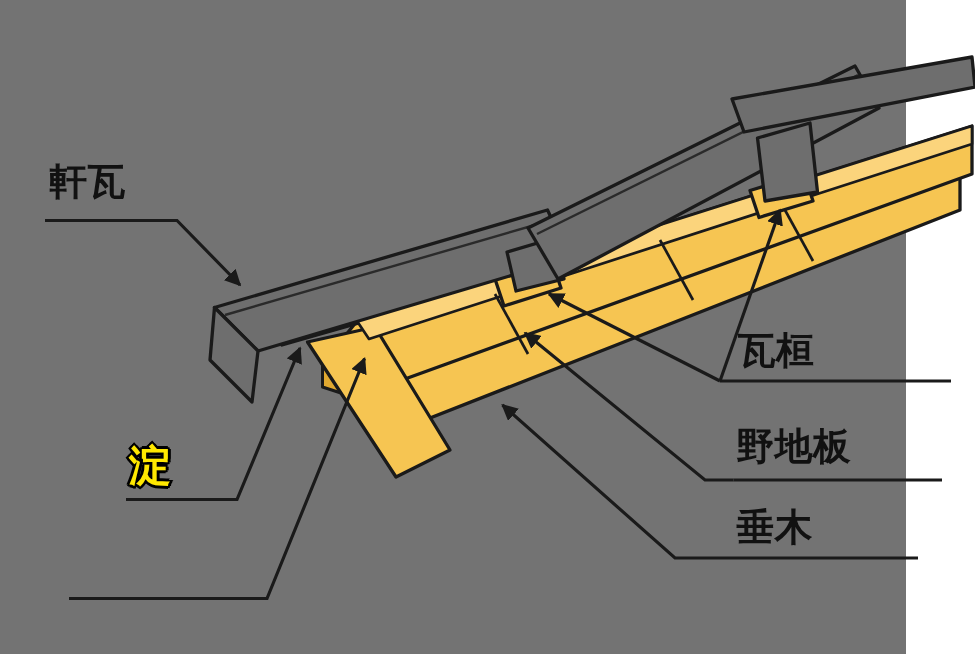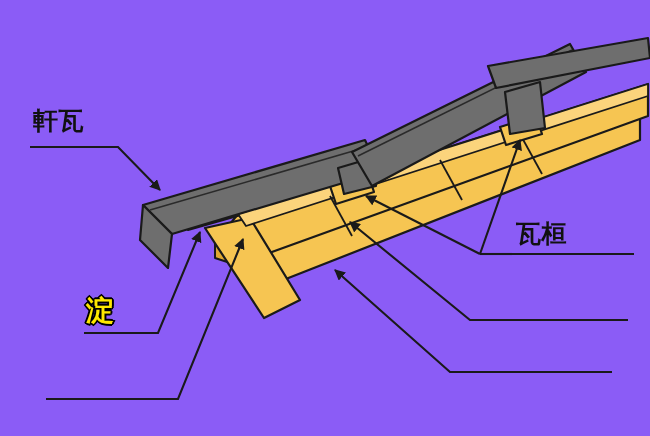--- a/index.html
+++ b/index.html
@@ -5,22 +5,22 @@
 <style>
   html,body{margin:0;padding:0;}
   body{
     width:650px;height:436px;
     background:#ffffff;
     font-family:"Liberation Sans","DejaVu Sans",sans-serif;
     overflow:hidden;
     position:relative;
   }
   #stage{
-    position:absolute;left:0;top:0;width:650px;height:436px;
-    background:#8b5cf6;
+    position:absolute;left:0;top:0;width:604px;height:436px;
+    background:#737373;
   }
   #diagram{
     position:absolute;left:0;top:0;width:650px;height:436px;
     display:block;
   }
   
   .lbl{
     position:absolute;
     white-space:nowrap;
     font-weight:700;
@@ -38,21 +38,21 @@
     font-family:"DejaVu Sans","Liberation Sans",sans-serif;
     -webkit-text-stroke:2.2px #000000;
     paint-order:stroke fill;
     text-shadow:
       -1px -1px 0 #000, 1px -1px 0 #000,
       -1px  1px 0 #000, 1px  1px 0 #000,
       -2px  0   0 #000, 2px  0   0 #000,
        0   -2px 0 #000, 0    2px 0 #000;
   }
   #l-nokigawara{ left:33px;  top:108px; }
-  #l-kawarazan { left:516px; top:221px; }
+  #l-kawarazan { left:492px; top:221px; }
   #l-nojiita   { left:491px; top:285px; }
   #l-taruki    { left:491px; top:339px; }
   #l-yodo      { left:86px;  top:297px; }
   #l-hirokomai { left:47px;  top:360px; }
 </style>
 </head>
 <body>
 
 <div id="stage">
 
@@ -129,18 +129,20 @@
       <line x1="46" y1="399" x2="178" y2="399"></line>
 
     </g>
 
   </svg>
 
   <div class="lbl lbl-black" id="l-nokigawara">軒瓦</div>
 
   <div class="lbl lbl-black" id="l-kawarazan">瓦桓</div>
 
+  <div class="lbl lbl-black" id="l-nojiita">野地板</div>
 
+  <div class="lbl lbl-black" id="l-taruki">垂木</div>
 
   <div class="lbl lbl-yellow" id="l-yodo">淀</div>
 
 
 </div>
 
 </body></html>

